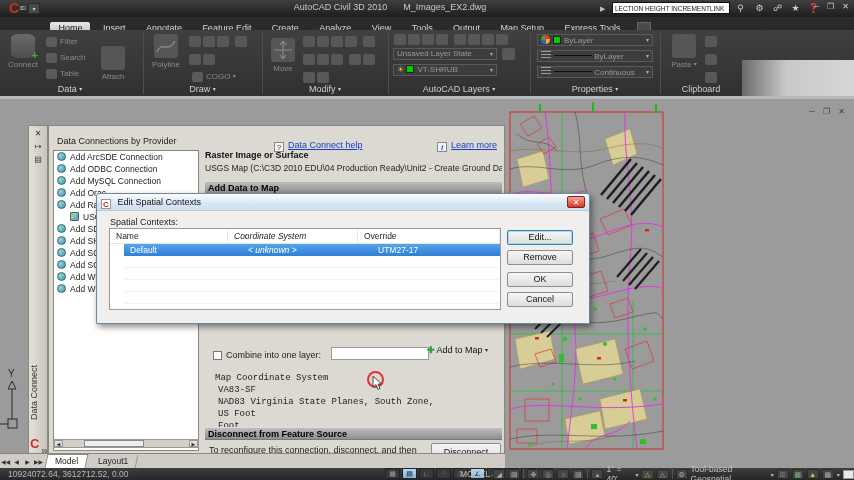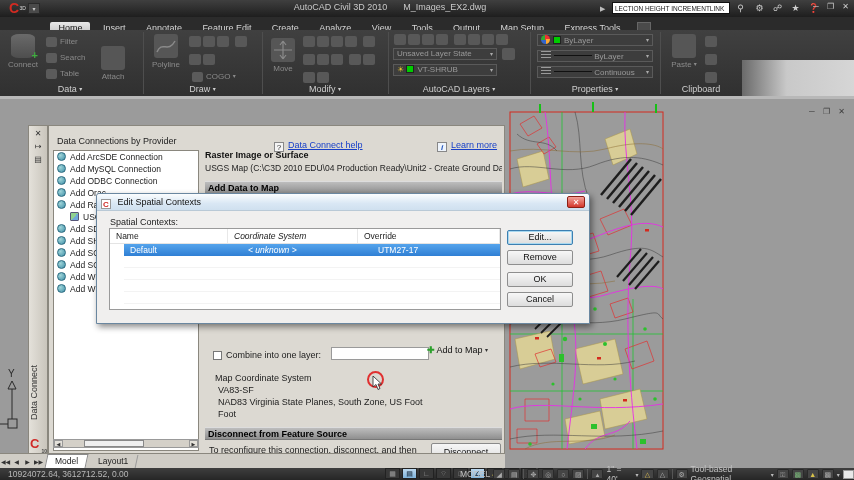--- a/index.html
+++ b/index.html
@@ -81,21 +81,21 @@
   .pal-right { position:absolute; left:156px; top:24px; width:297px; height:301px; font-size:9px; color:#111; }
   .sec-h { font-weight:bold; font-size:9px; }
   .path-line { font-size:8.5px; color:#222; margin-top:3px; white-space:nowrap; overflow:hidden; }
   .graybar { background:linear-gradient(#bdbdbd,#8f8f8f); border-top:1px solid #ddd; border-bottom:1px solid #777;
     font-weight:bold; font-size:9px; height:13px; line-height:13px; padding-left:3px; color:#000; }
   .chkrow { position:absolute; left:8px; top:200px; font-size:9px; color:#222; }
   .chk { display:inline-block; width:9px; height:9px; background:#fff; border:1px solid #777; vertical-align:-2px; margin-right:4px; }
   .combine-input { position:absolute; left:126px; top:197px; width:98px; height:13px; background:#fff; border:1px solid #9a9a9a; }
   .addmap-btn { position:absolute; left:222px; top:193px; width:74px; height:14px; font-size:9px; color:#111; line-height:14px; }
   .plus-ico { color:#2ca02c; font-weight:bold; }
-  .mapcs { position:absolute; left:10px; top:222px; line-height:12px; font-size:9px; color:#222; }
+  .mapcs { position:absolute; left:10px; top:222px; line-height:12px; font-size:9px; color:#222;font-family:Liberation Mono, monospace; }
   .disc-bar { position:absolute; left:0px; top:277px; width:297px; }
   .disc-text { position:absolute; left:4px; top:295px; width:210px; font-size:9px; color:#222; line-height:10px; }
   .disc-btn { position:absolute; left:226px; top:293px; width:70px; height:19px; background:linear-gradient(#f6f6f6,#dcdcdc);
     border:1px solid #8a8a8a; border-radius:2px; font-size:9px; text-align:center; line-height:17px; color:#111; }
 
   
   .dialog { left:96px; top:94px; width:494px; height:131px; background:#f0efee; border:1px solid #6a87a0;
     border-radius:3px 3px 0 0; box-shadow:2px 3px 6px rgba(0,0,0,.45); }
   .dlg-title { height:17px; background:linear-gradient(#fbfdfe,#d9e7f4 60%,#cfe0ef); border-bottom:1px solid #b9c9d6;
     border-radius:3px 3px 0 0; font-size:9px; color:#111; line-height:17px; padding-left:4px; }
@@ -410,22 +410,22 @@
       <div class="pal-title">Data Connections by Provider</div>
       <div class="abs" style="left:225px; top:8px">
         <span class="help-ico">?</span><a class="pal-link">Data Connect help</a>
       </div>
       <div class="abs" style="left:388px; top:8px">
         <span class="help-ico info">i</span><a class="pal-link">Learn more</a>
       </div>
 
       <div class="connlist">
         <div class="connitem"><span class="ci-ico"></span><span>Add ArcSDE Connection</span></div>
+        <div class="connitem"><span class="ci-ico"></span><span>Add ODBC Connection</span></div>
         <div class="connitem"><span class="ci-ico"></span><span>Add MySQL Connection</span></div>
-        <div class="connitem"><span class="ci-ico"></span><span>Add ODBC Connection</span></div>
         <div class="connitem"><span class="ci-ico"></span><span>Add Orac</span></div>
         <div class="connitem"><span class="ci-ico"></span><span>Add Rast</span></div>
         <div class="connitem child"><span class="ci-ico img"></span><span>USGS</span></div>
         <div class="connitem"><span class="ci-ico"></span><span>Add SDF</span></div>
         <div class="connitem"><span class="ci-ico"></span><span>Add SHP</span></div>
         <div class="connitem"><span class="ci-ico"></span><span>Add SQL</span></div>
         <div class="connitem"><span class="ci-ico"></span><span>Add SQL</span></div>
         <div class="connitem"><span class="ci-ico"></span><span>Add WFS</span></div>
         <div class="connitem"><span class="ci-ico"></span><span>Add WM</span></div>
       </div>

